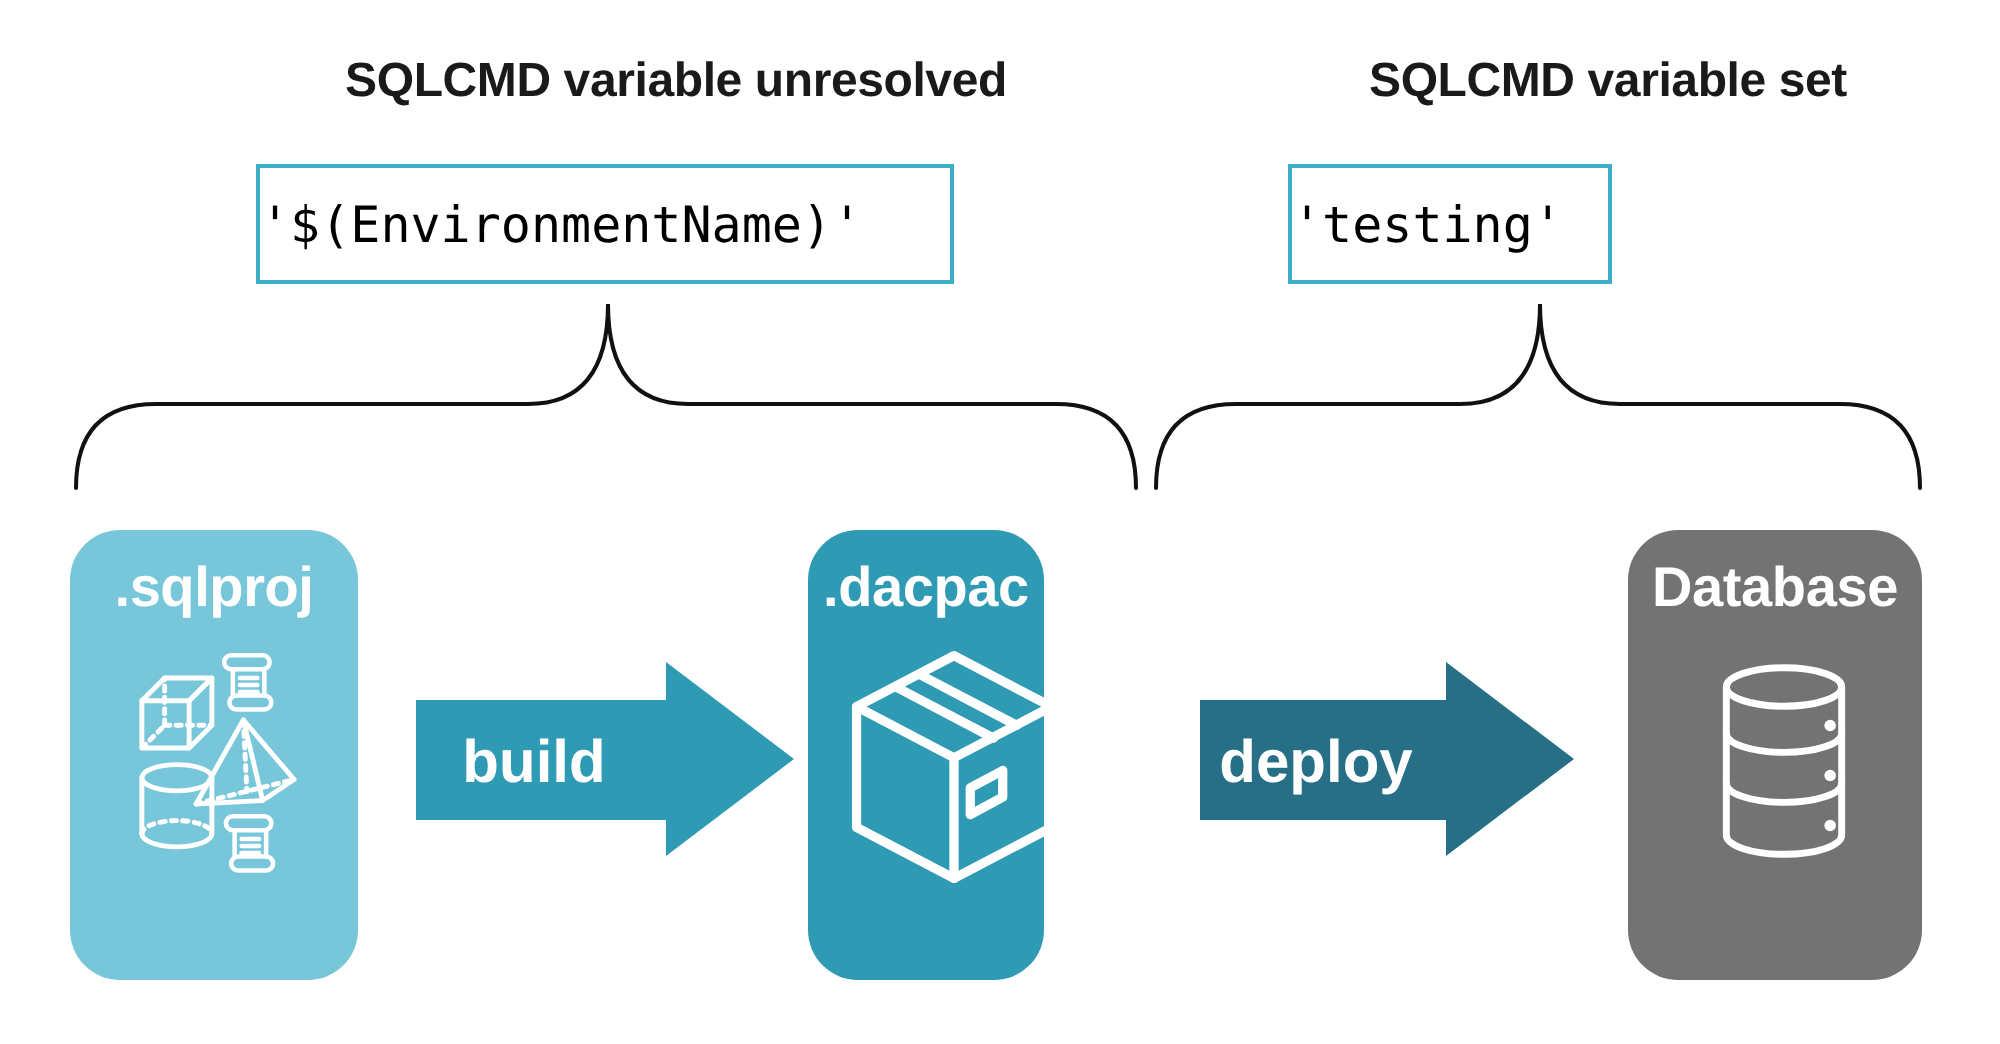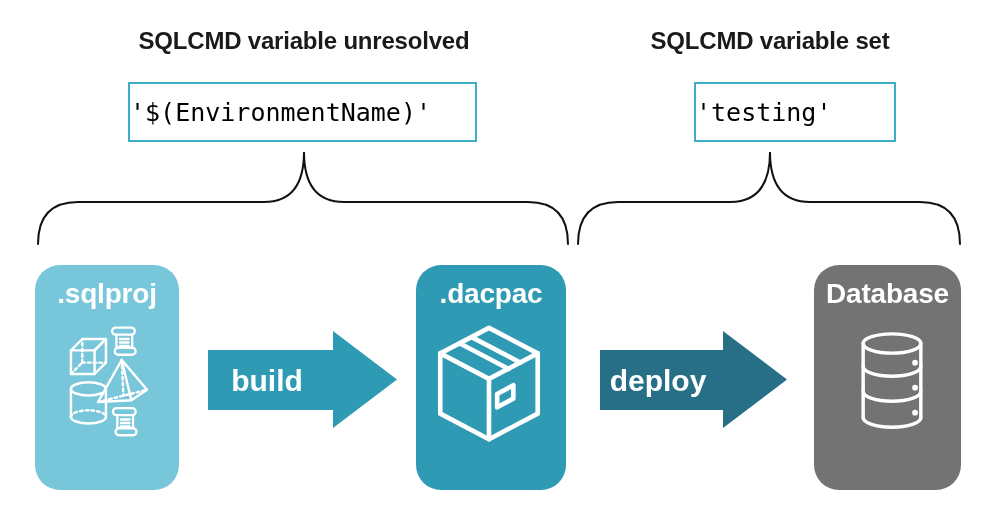--- a/index.html
+++ b/index.html
@@ -12,35 +12,36 @@
     font-family: "Liberation Sans", sans-serif;
   }
   .heading {
     position: absolute;
     transform: translateX(-50%);
     white-space: nowrap;
     font-size: 24px;
     font-weight: 700;
     color: #1a1a1a;
     letter-spacing: -0.2px;
+    margin-left: 34px;
   }
   .heading-left  { left: 304px; top: 27px; }
   .heading-right { left: 770px; top: 27px; }
 
   .codebox {
     position: absolute;
     border: 2px solid #3eadc8;
     background: #ffffff;
     display: flex;
     align-items: center;
     justify-content: flex-start;
     box-sizing: border-box;
   }
   .codebox-left  { left: 128px; top: 82px; width: 349px; height: 60px; }
-  .codebox-right { left: 694px; top: 82px; width: 202px; height: 60px; }
+  .codebox-right { left: 644px; top: 82px; width: 162px; height: 60px; }
   .code {
     font-family: "DejaVu Sans Mono", monospace;
     font-size: 25px;
     color: #000000;
     white-space: pre;
   }
 
   .braces, .arrows { position: absolute; left: 0; }
   .braces { top: 0; width: 1000px; height: 260px; }
   .braces path { fill: none; stroke-width: 2; stroke-linecap: round; }
@@ -53,21 +54,21 @@
     text-anchor: middle;
   }
 
   .node {
     position: absolute;
     top: 265px;
     height: 225px;
     border-radius: 25px;
   }
   .node-sqlproj  { left: 35px;  width: 144px; }
-  .node-dacpac   { left: 416px; width: 150px; }
+  .node-dacpac   { left: 404px; width: 118px; }
   .node-database { left: 814px; width: 147px; }
   .node-label {
     margin-top: 13px;
     text-align: center;
     font-size: 28px;
     font-weight: 700;
     color: #ffffff;
     letter-spacing: -0.2px;
   }
   .icon { position: absolute; }

